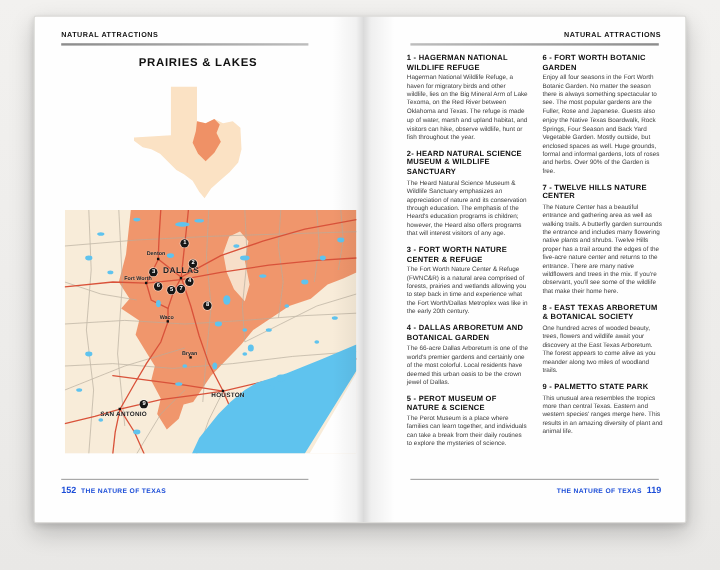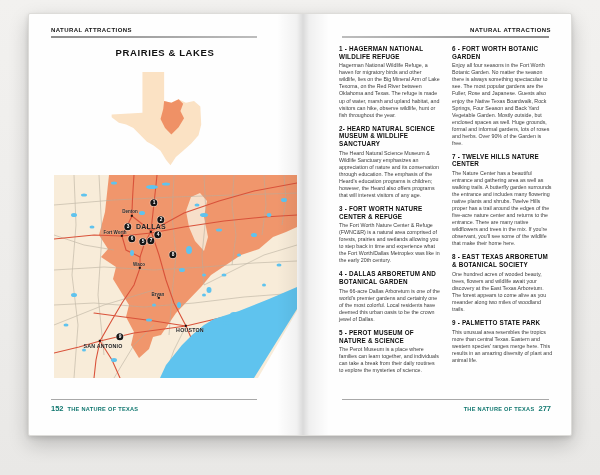--- a/index.html
+++ b/index.html
@@ -16,21 +16,21 @@
   .title{position:absolute;left:22px;top:33px;width:228px;text-align:center;font-size:9.5px;font-weight:bold;letter-spacing:.6px;color:#111;}
   .state-map{position:absolute;left:77px;top:58px;width:100px;height:95px;}
   .detail-map{position:absolute;left:25px;top:161px;width:243px;height:203px;}
   .detail-map svg{position:absolute;left:0;top:0;}
   .city-lbl{position:absolute;transform:translate(-50%,-50%);font-weight:bold;color:#1d1d1d;font-size:4.5px;white-space:nowrap;text-shadow:0 0 1px rgba(255,255,255,.6);}
   .city-lbl.major{font-size:7px;letter-spacing:.3px;}
   .city-lbl.big{font-size:5.3px;letter-spacing:.2px;}
   .city-dot{position:absolute;width:2.4px;height:2.4px;background:#111;transform:translate(-50%,-50%);}
   .map-marker{position:absolute;width:7.4px;height:7.4px;background:#161616;border-radius:50%;color:#fff;font-size:4.8px;font-weight:bold;
               line-height:7.4px;text-align:center;transform:translate(-50%,-50%);box-shadow:0 0 0 .6px rgba(255,255,255,.55);}
-  .footer{position:absolute;display:flex;align-items:baseline;gap:4px;color:#0f766e;}
+  .footer{position:absolute;display:flex;align-items:baseline;gap:4px;color:#1d4ed8;}
   .footer .num{font-size:7.5px;font-weight:bold;}
   .footer .txt{font-size:5.6px;font-weight:bold;letter-spacing:.3px;}
   
   .col{position:absolute;width:101px;}
   .entry{margin-bottom:6px;}
   .entry h3{margin:0 0 2px 0;font-size:6.3px;line-height:1.22;letter-spacing:.2px;color:#0e0e0e;}
   .entry p{margin:0;font-size:5.3px;line-height:1.33;color:#3c3c3c;}
 </style>
 </head>
 <body>
@@ -204,19 +204,19 @@
         </div>
         <div class="entry">
           <h3>9 - PALMETTO STATE PARK</h3>
           <p>This unusual area resembles the tropics more than central Texas. Eastern and western species' ranges merge here. This results in an amazing diversity of plant and animal life.</p>
         </div>
       </div>
 
       <div class="rule thin" style="left:313px;top:385px;width:207px;background:#a8a8a8;"></div>
       <div class="footer" style="right:20px;top:390px;">
         <span class="txt">THE NATURE OF TEXAS</span>
-        <span class="num">277</span>
+        <span class="num">119</span>
       </div>
     </div>
 
     <div class="gutter"></div>
   </div>
 </div>
 
 </body></html>

